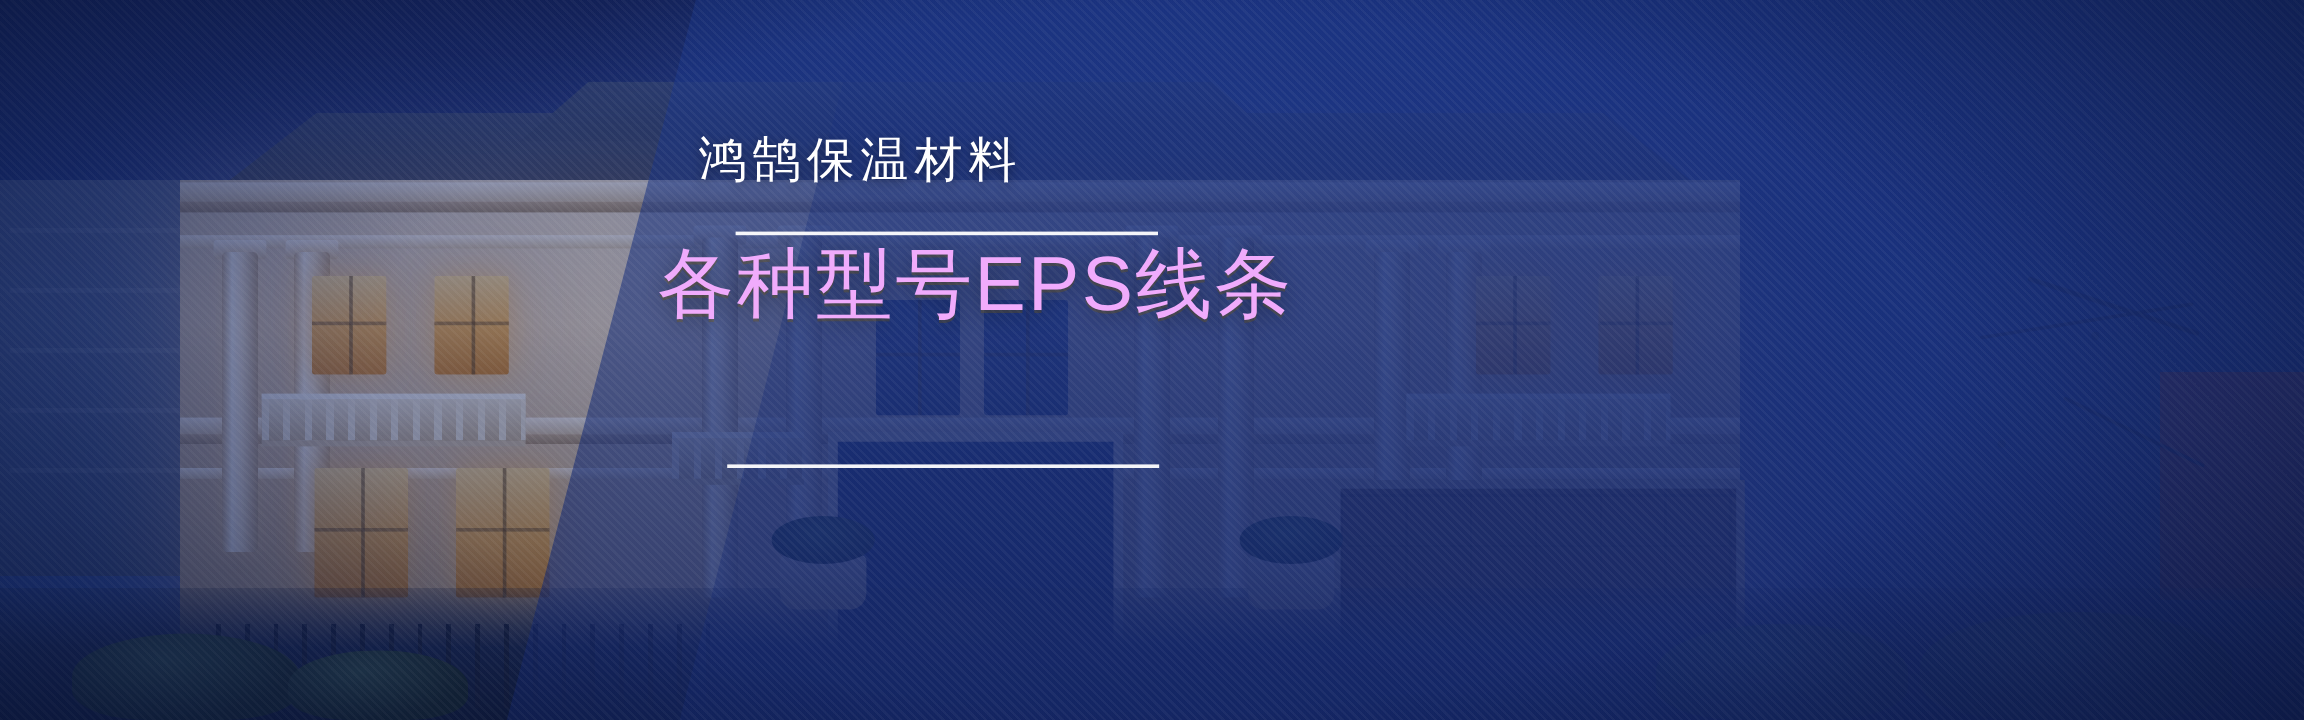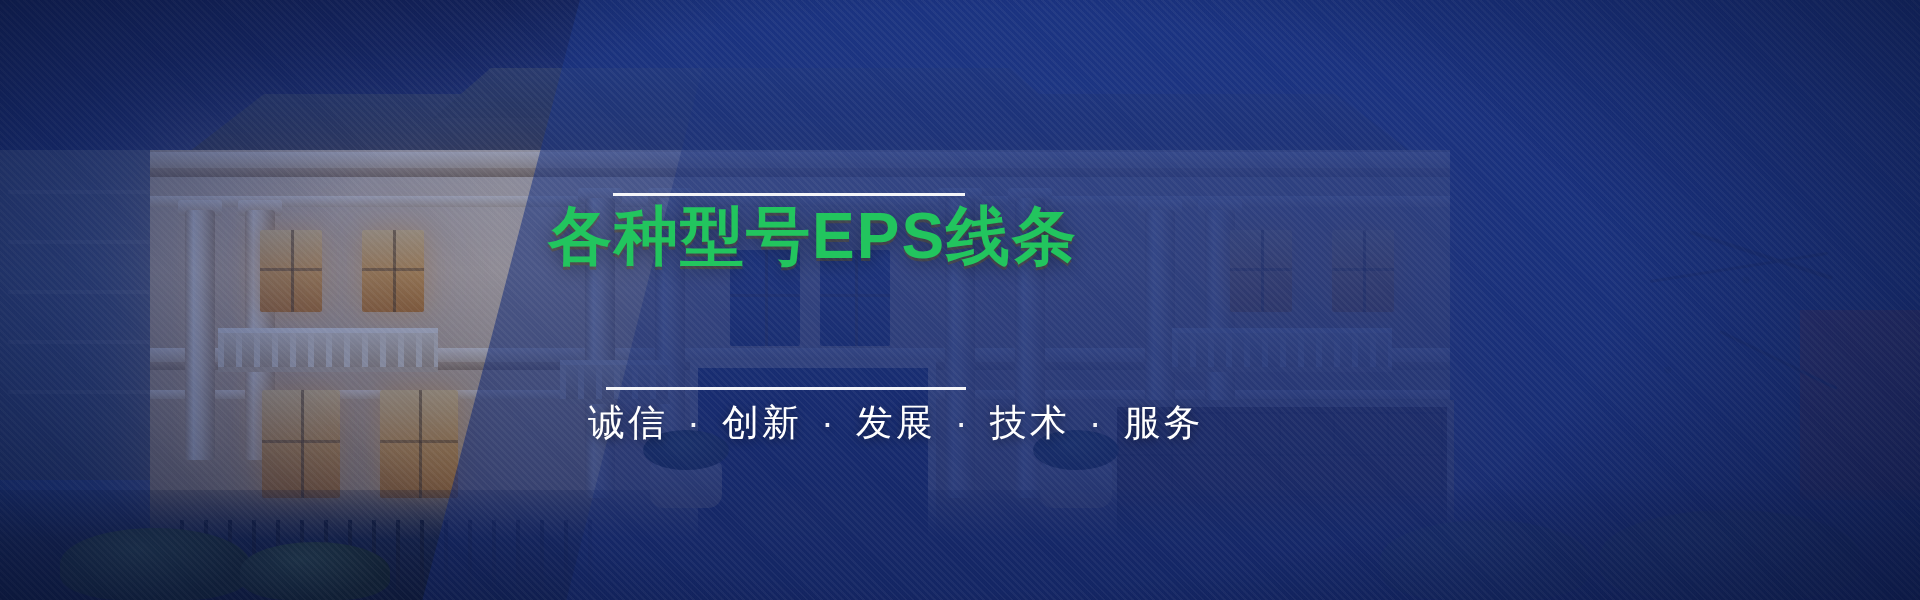--- a/index.html
+++ b/index.html
@@ -192,22 +192,22 @@
     letter-spacing:5px;
     text-shadow:0 2px 10px rgba(0,0,0,.45);
     white-space:nowrap;
   }
   .rule-top{
     position:absolute;left:613px;top:193px;width:352px;height:3px;
     background:#ffffff;opacity:.95;
   }
   .headline{
     position:absolute;left:548px;top:196px;
-    font-size:64px;line-height:80px;font-weight:bold;
-    color:#22c55e;letter-spacing:2px;white-space:nowrap;
+    font-size:64px;line-height:80px;font-weight:normal;
+    color:#f0abfc;letter-spacing:2px;white-space:nowrap;
     text-shadow:0 3px 0 rgba(120,90,0,.30), 0 4px 18px rgba(0,0,0,.38);
   }
   .headline .l2{display:block;}
   .rule-bot{
     position:absolute;left:606px;top:387px;width:360px;height:3px;
     background:#ffffff;opacity:.95;
   }
   .tagline{
     position:absolute;left:588px;top:398px;
     font-size:37px;font-weight:400;color:#ffffff;
@@ -329,35 +329,25 @@
 
   <div class="tint"></div>
   <div class="tint2"></div>
   <div class="diag-panel"></div>
   <div class="diag-panel2"></div>
   <div class="hatch"></div>
   <div class="vignette"></div>
 
   <div class="copy">
 
+    <div class="eyebrow">鸿鹄保温材料</div>
 
     <div class="rule-top"></div>
 
     <div class="headline">
       <span class="l1">各种型号EPS线条</span>
     </div>
 
     <div class="rule-bot"></div>
 
-    <div class="tagline">
-      <span>诚信</span>
-      <span class="dot">·</span>
-      <span>创新</span>
-      <span class="dot">·</span>
-      <span>发展</span>
-      <span class="dot">·</span>
-      <span>技术</span>
-      <span class="dot">·</span>
-      <span>服务</span>
-    </div>
 
   </div>
 </div>
 
 </body></html>

